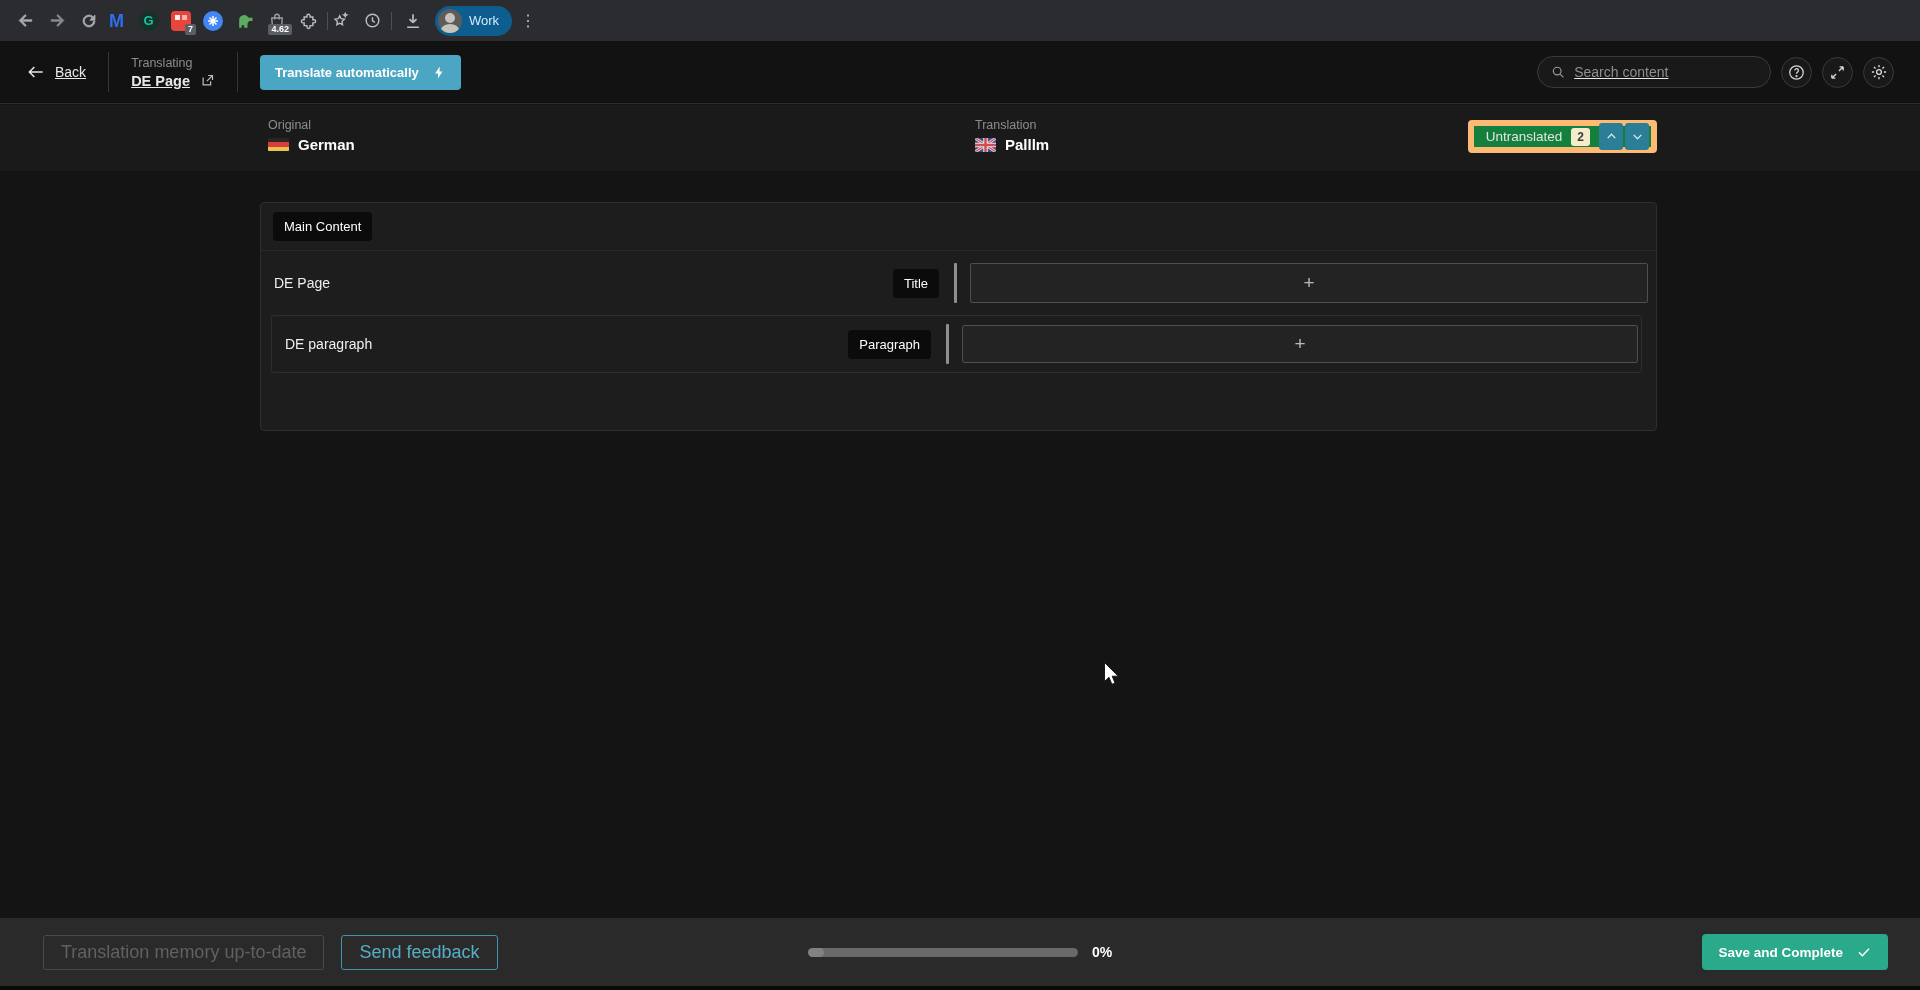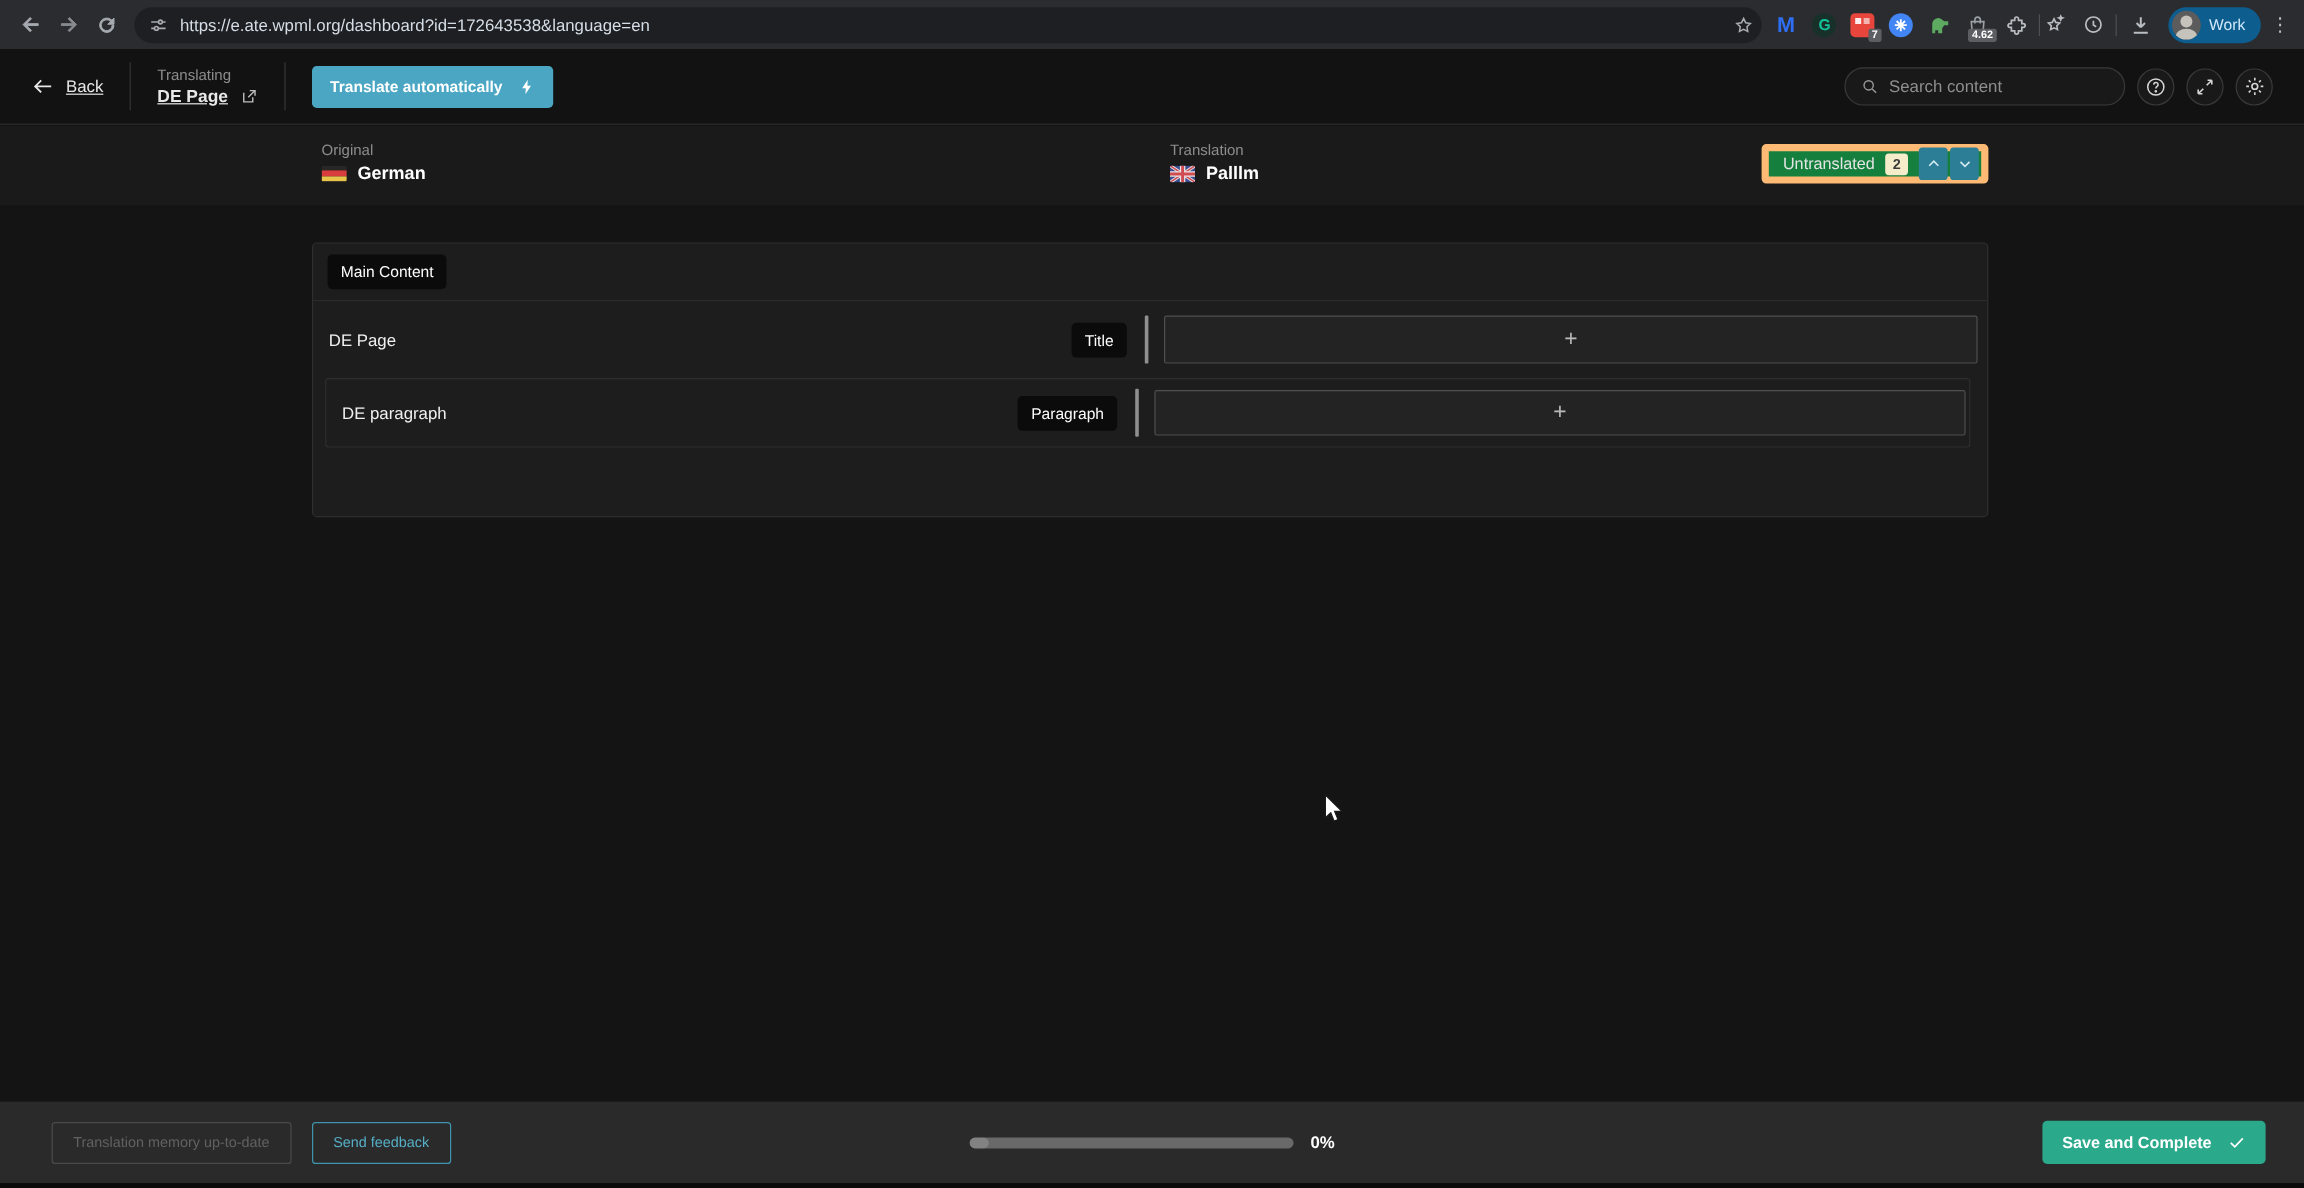--- a/index.html
+++ b/index.html
@@ -56,21 +56,21 @@
   .doc-title-row { display:flex; align-items:center; gap:10px; }
   .doc-title { font-weight:bold; font-size:14.5px; text-decoration:underline; }
   .btn-translate {
     height:35px; background:#4aa6c2; color:#ffffff; border:none; border-radius:4px;
     display:flex; align-items:center; gap:14px; padding:0 15px;
     font-weight:bold; font-size:13px; font-family:inherit;
   }
   .hdr-right { margin-left:auto; display:flex; align-items:center; gap:10px; }
   .search-pill {
     width:234px; height:32px; border:1px solid #3a3a3a; background:#191919; border-radius:16px;
-    display:flex; align-items:center; gap:9px; padding:0 13px;
+    display:flex; align-items:center; gap:9px; padding:0 13px;text-decoration:underline;
   }
   .search-pill input {
     background:transparent; border:none; outline:none; color:#dcdcdc;
     font-family:inherit; font-size:14px; width:100%;
   }
   .search-pill input::placeholder { color:#8f8f8f; }
   .circle-btn {
     width:31px; height:31px; border-radius:50%; border:1px solid #3a3a3a; background:#191919;
     display:flex; align-items:center; justify-content:center; color:#d6d6d6;
   }
@@ -124,21 +124,21 @@
   .inner-card .trans-row { height:56px; padding-right:3px; }
   .inner-card .field { width:676px; height:38px; }
 
   
   .footer {
     position:absolute; left:0; right:0; top:918px; height:68px; background:#2a2a2b;
     display:flex; align-items:center; padding:0 32px;
   }
   .btn-outline {
     height:35px; border-radius:3px; background:transparent; padding:0 17px;
-    font-family:inherit; font-size:12px; display:flex; align-items:center;
+    font-family:inherit; font-size:18px; display:flex; align-items:center;
   }
   .btn-memory { border:1px solid #4a4a4a; color:#616161; margin-left:11px; }
   .btn-feedback { border:1px solid #3f93ab; color:#56aec6; margin-left:17px; }
   .progress-wrap { position:absolute; left:808px; top:50%; transform:translateY(-50%); display:flex; align-items:center; gap:14px; }
   .progress-track { width:270px; height:9px; border-radius:5px; background:#696969; overflow:hidden; }
   .progress-fill { width:16px; height:100%; border-radius:5px; background:#828282; }
   .progress-label { font-weight:bold; font-size:14px; color:#fff; }
   .btn-save {
     margin-left:auto; height:36px; background:#2aa98b; color:#fff; border:none; border-radius:4px;
     display:flex; align-items:center; gap:13px; padding:0 16px;
@@ -161,31 +161,20 @@
     <svg width="19" height="19" viewBox="0 0 24 24" style="opacity:.75">
         <path d="M4 11h12.2L11.1 5.9l1.4-1.4L20 12l-7.5 7.5-1.4-1.4 5.1-5.1H4z"></path>
       </svg>
   </div>
   <div class="nav-btn">
     <svg width="18" height="18" viewBox="0 0 24 24">
         <path d="M17.65 6.35A8 8 0 1 0 20 12h-2.1a6 6 0 1 1-1.7-4.2L13 11h7V4l-2.35 2.35z"></path>
       </svg>
   </div>
 
-  <div class="omnibox">
-    <svg width="16" height="16" viewBox="0 0 24 24" fill="none" stroke="#a6abb1" stroke-width="2">
-      <path d="M3 8h9M17 8h4M3 16h4M12 16h9"></path>
-        <circle cx="14.5" cy="8" r="2.4" fill="#2b2c2f"></circle>
-        <circle cx="9.5" cy="16" r="2.4" fill="#2b2c2f"></circle>
-    </svg>
-    <span class="url-text">https://e.ate.wpml.org/dashboard?id=172643538&amp;language=en</span>
-    <svg width="18" height="18" viewBox="0 0 24 24" fill="none" stroke="#a6abb1" stroke-width="1.7">
-      <path d="M12 4.5l2.3 4.7 5.2.8-3.8 3.7.9 5.2-4.6-2.4-4.6 2.4.9-5.2-3.8-3.7 5.2-.8z"></path>
-    </svg>
-  </div>
 
   <div class="ext-row">
     <div class="ext-icon">
       <span style="color:#2e6ef2;font-weight:bold;font-size:18px;line-height:1;">M</span>
     </div>
     <div class="ext-icon">
       <span style="width:20px;height:20px;border-radius:50%;background:#17312a;display:flex;align-items:center;justify-content:center;color:#15c39a;font-weight:bold;font-size:13px;">G</span>
     </div>
     <div class="ext-icon">
       <span style="width:20px;height:20px;border-radius:4px;background:#e8453c;display:block;position:relative;">

